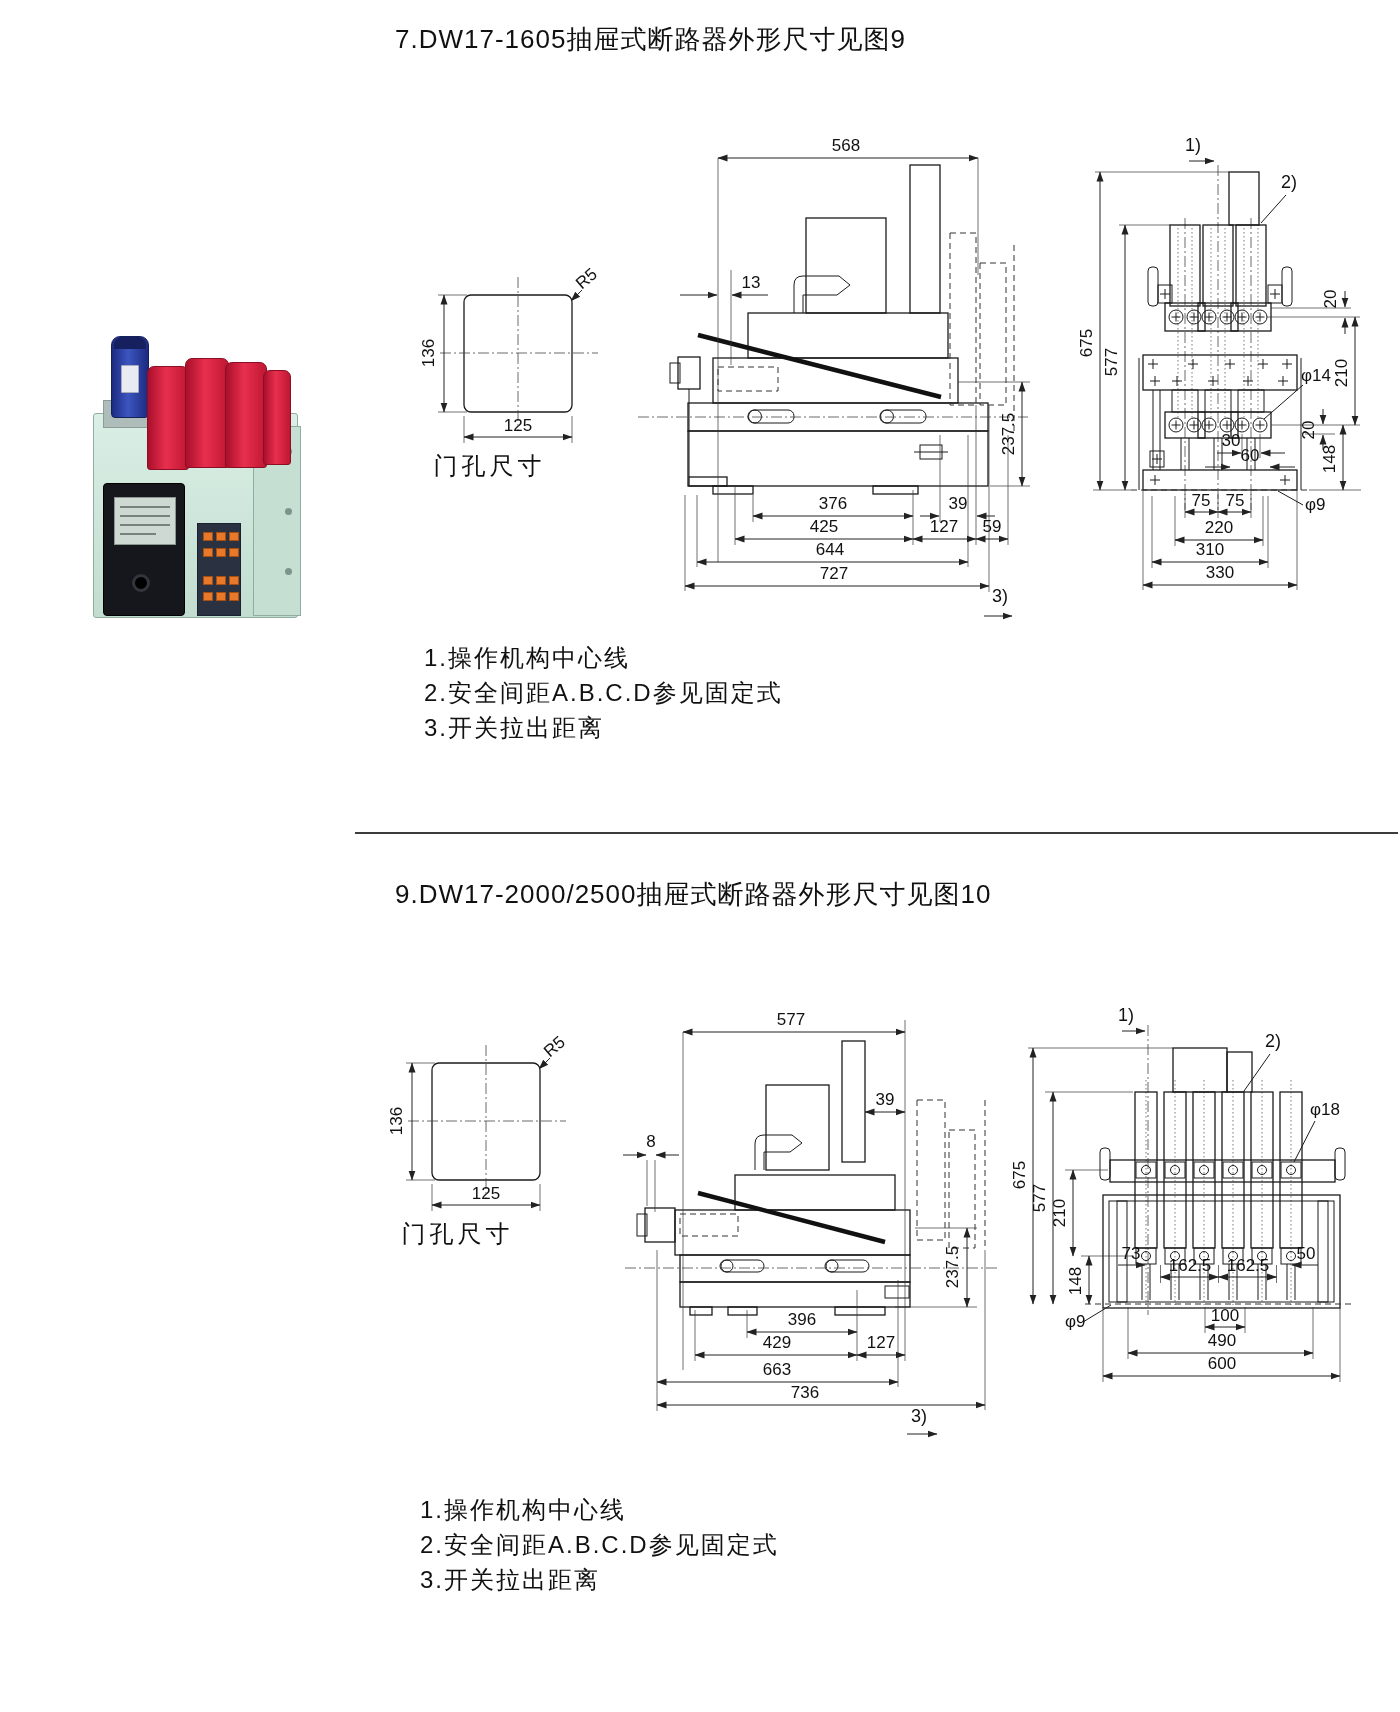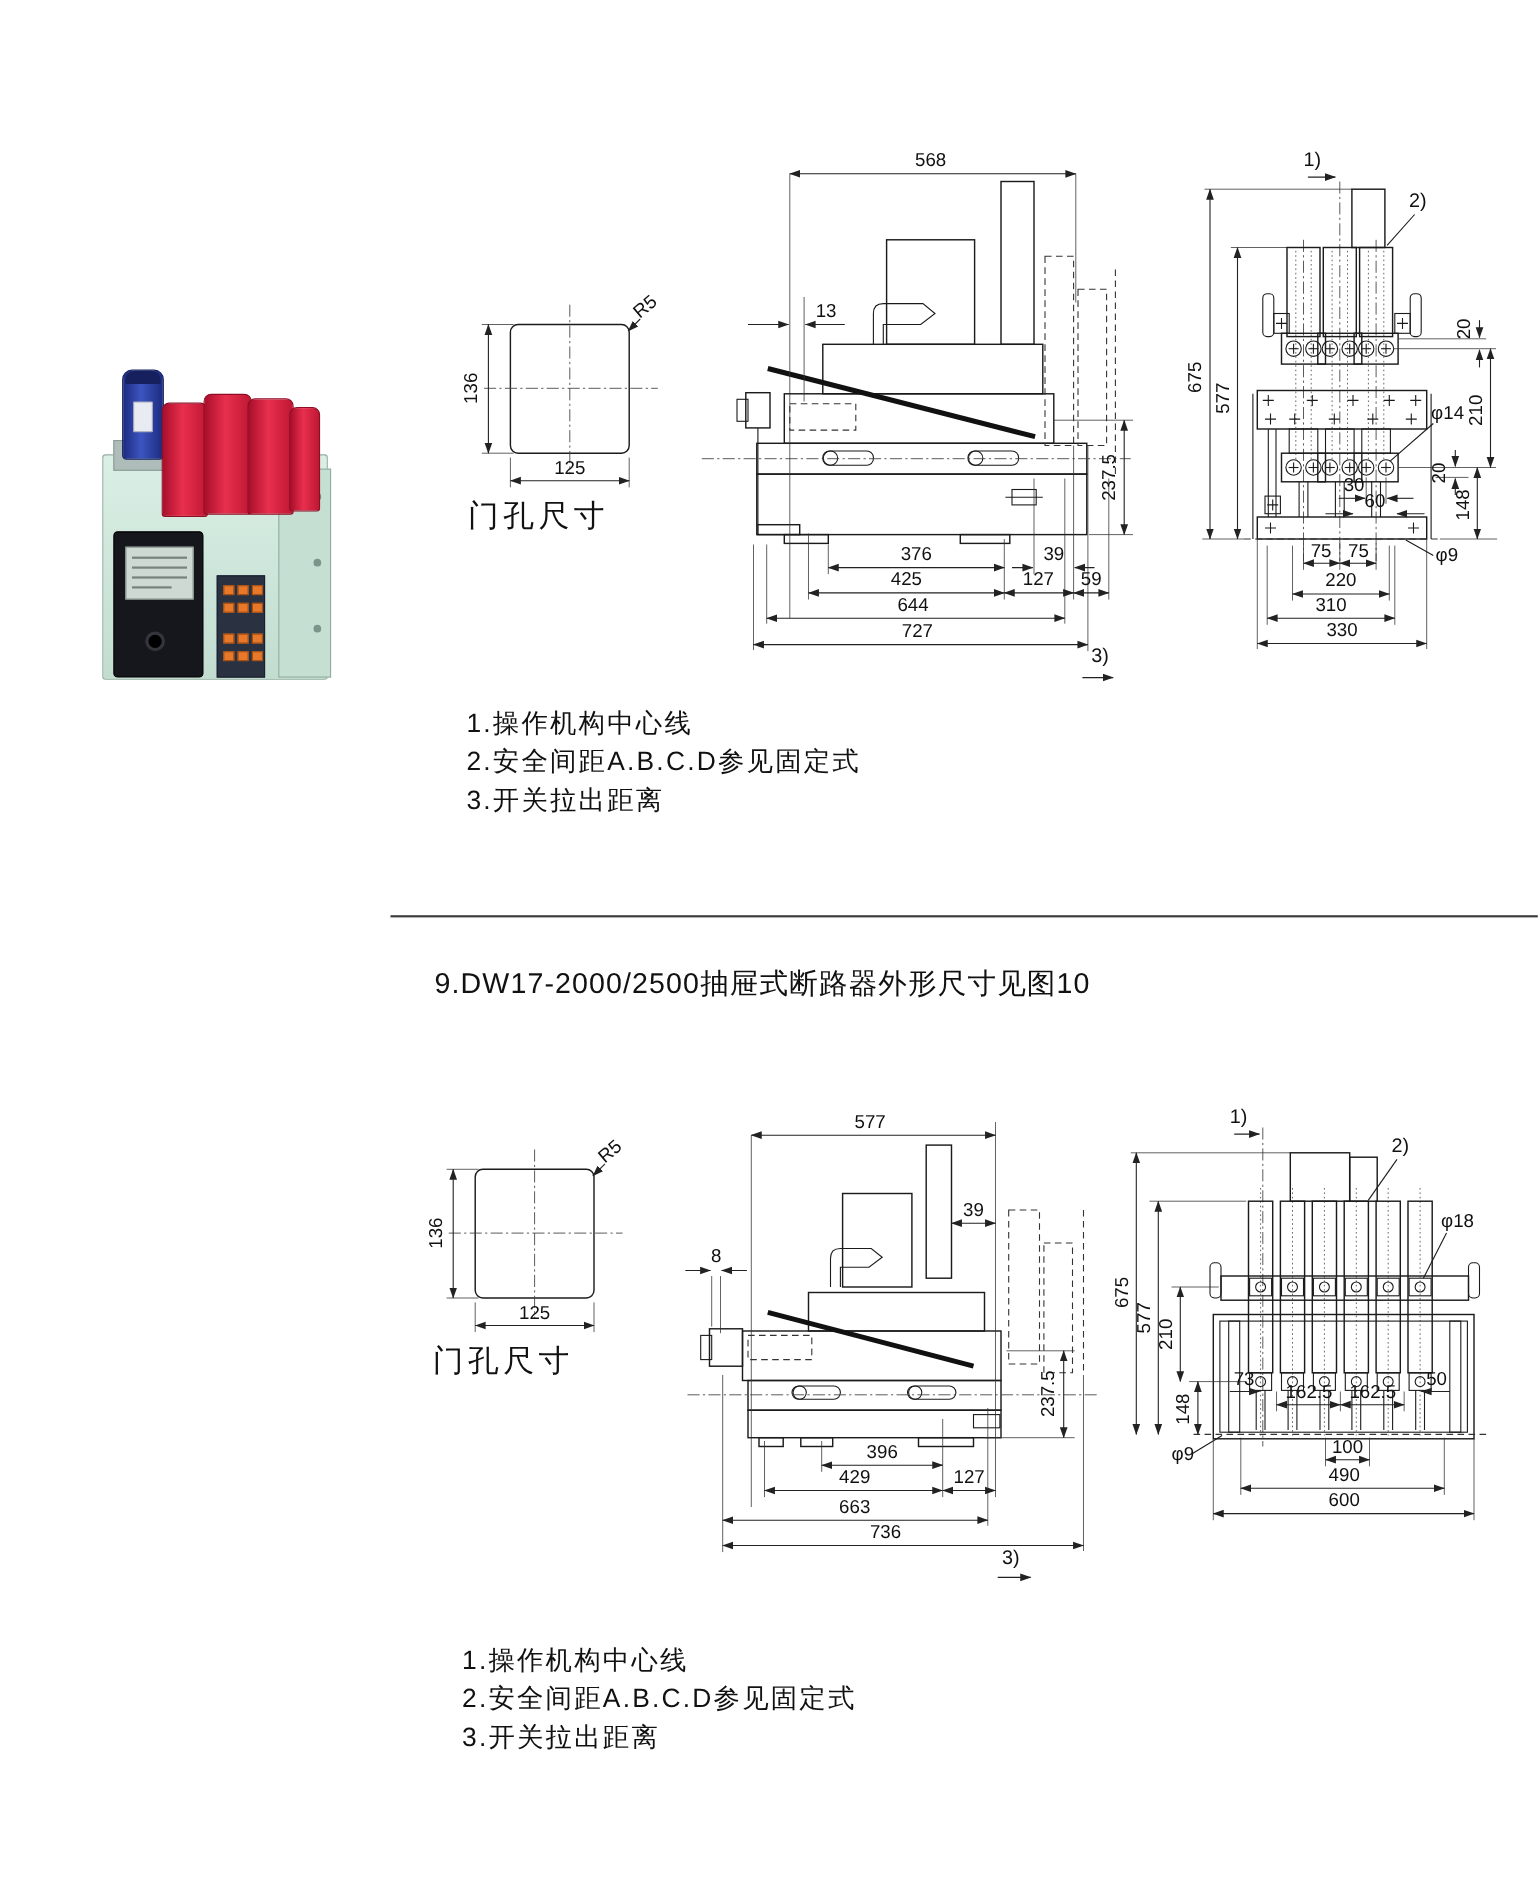--- a/index.html
+++ b/index.html
@@ -2,21 +2,21 @@
 <html><head>
 <meta charset="utf-8">
 <style>
   html,body{margin:0;padding:0;background:#f2f2f2}
   #page{position:relative;width:1400px;height:1712px;background:#ffffff;overflow:hidden;
         font-family:"Liberation Sans",sans-serif;color:#111}
   .abs{position:absolute}
   .hd{font-size:26px;letter-spacing:1px;white-space:nowrap}
   .note{font-size:24px;line-height:35px;letter-spacing:2px;white-space:nowrap}
   .cap{font-size:26px;letter-spacing:1px;text-align:center;white-space:nowrap}
-  .doorcap{font-size:28px;letter-spacing:4px;text-align:center}
+  .doorcap{font-size:24px;letter-spacing:4px;text-align:center}
   .divider{background:#3c3c3c}
   svg text{font-family:"Liberation Sans",sans-serif;font-size:17px;fill:#111}
   svg text.nt{font-size:18px}
   .ol{fill:none;stroke:#1b1b1b;stroke-width:1.3}
   .th{fill:none;stroke:#1b1b1b;stroke-width:1}
   .dim{stroke:#222;stroke-width:1;fill:none}
   .ext{stroke:#333;stroke-width:.7;fill:none}
   .dd{stroke:#444;stroke-width:.8;stroke-dasharray:11 3 2 3;fill:none}
   .dt{stroke:#555;stroke-width:.8;stroke-dasharray:1.5 2.5;fill:none}
   .da{stroke:#333;stroke-width:1;stroke-dasharray:6 4;fill:none}
@@ -36,20 +36,21 @@
   .plline{background:#77827b;height:2px}
   .pkey{background:#000;border:3px solid #34343c;border-radius:50%}
   .pterm{background:#2a3140;border:1px solid #1a2030}
   .pcell{width:10px;height:9px;background:#e8792a;border:1px solid #a54f12}
 </style>
 </head>
 <body>
 
 <div id="page">
 
+  <div class="abs hd" style="left:395px;top:22px">7.DW17-1605抽屉式断路器外形尺寸见图9</div>
 
   <div class="abs photo" style="left:85px;top:288px;width:235px;height:340px">
     <div class="pbody" style="left:8px;top:125px;width:205px;height:205px"></div>
     <div class="prpanel" style="left:168px;top:138px;width:48px;height:190px"></div>
     <div class="phole" style="left:200px;top:160px"></div>
     <div class="phole" style="left:200px;top:220px"></div>
     <div class="phole" style="left:200px;top:280px"></div>
     <div class="pgray" style="left:18px;top:112px;width:54px;height:28px"></div>
     <div class="pcoil" style="left:26px;top:48px;width:38px;height:82px">
       <div class="pcoilcap" style="left:2px;top:0;width:32px;height:12px"></div>

